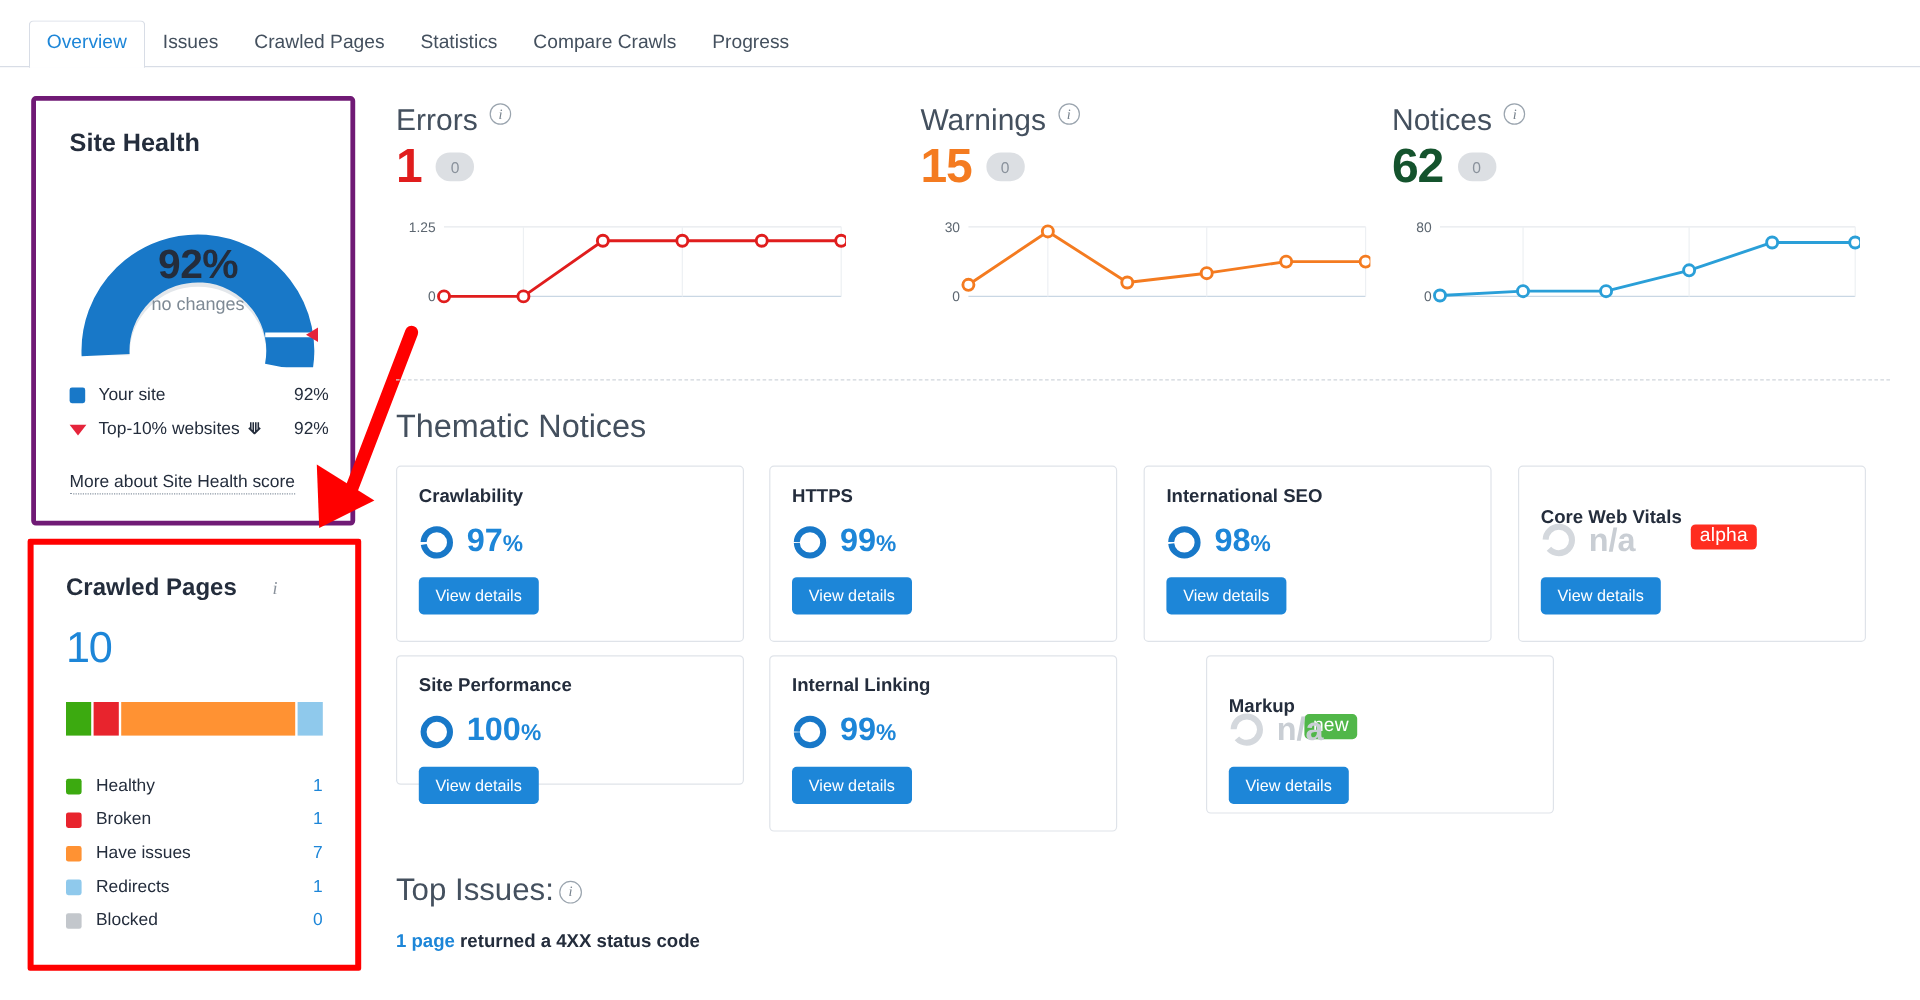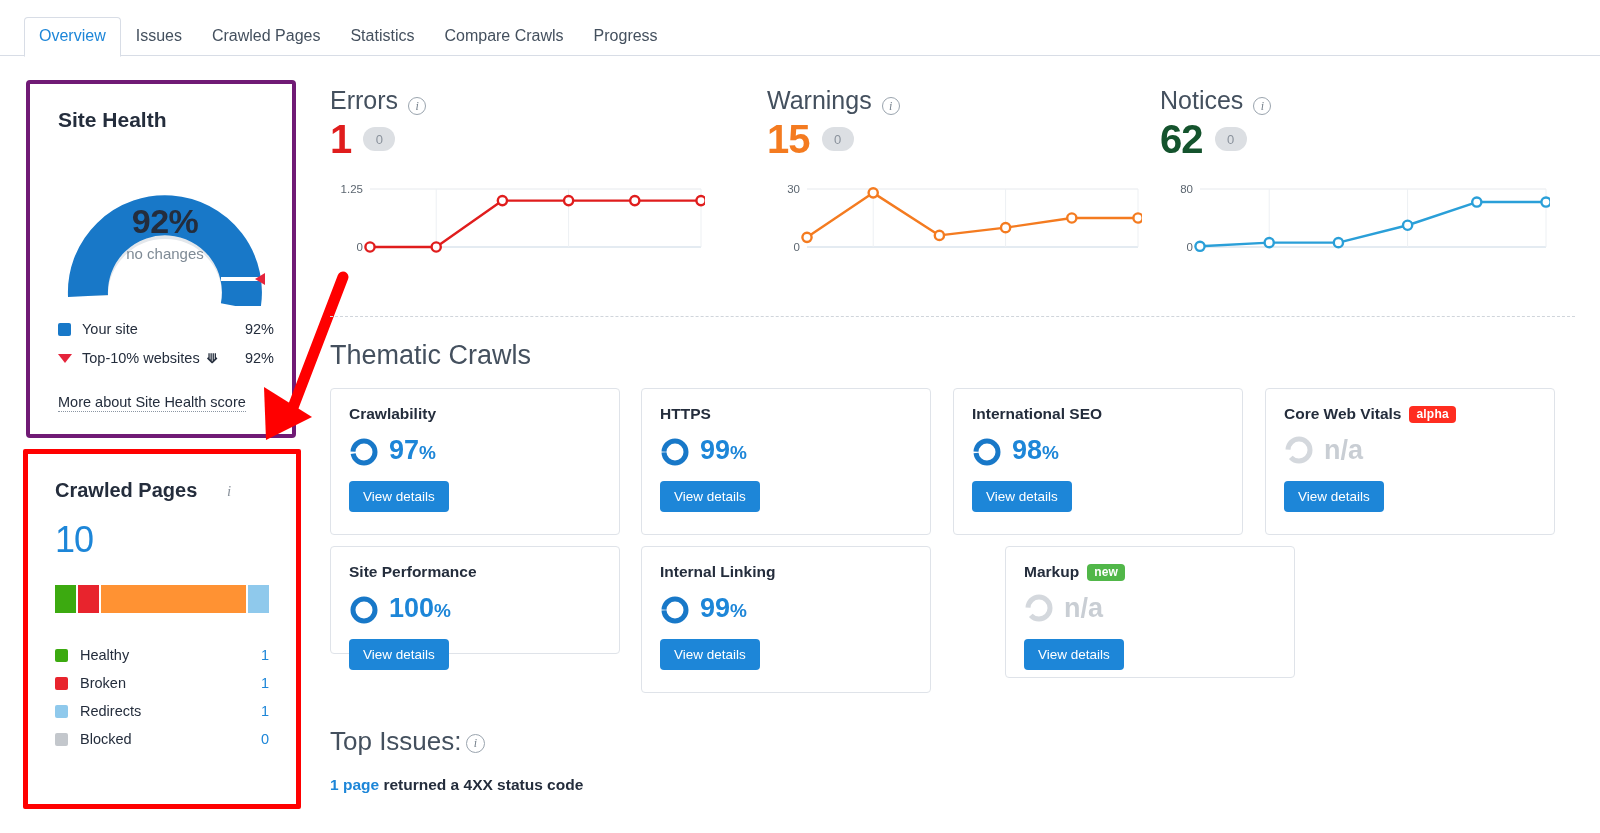--- a/index.html
+++ b/index.html
@@ -81,21 +81,21 @@
   .cp-leg-row { display: flex; align-items: center; height: 28px; font-size: 14.5px; color: #242d3c; }
   .cp-leg-row .sw { width: 13px; height: 13px; border-radius: 2px; margin-right: 12px; flex: none; }
   .cp-leg-row .lbl { flex: 1; }
   .cp-leg-row .val { color: #1d86d8; font-size: 14.5px; }
 
   
   .arrow { position: absolute; left: 250px; top: 265px; width: 110px; height: 190px; pointer-events: none; }
 
   
   .metric { position: absolute; top: 86px; height: 200px; }
-  .m-head { display: flex; align-items: flex-end; gap: 10px; }
+  .m-head { display: flex; align-items: flex-start; gap: 10px; }
   .m-title { font-size: 25px; color: #44505e; font-weight: 300; }
   .m-info {
     width: 18px; height: 18px; border-radius: 50%; border: 1.4px solid #9aa4ae;
     color: #76818c; font-size: 12px; font-style: italic; line-height: 16px; text-align: center;
     font-family: "Liberation Serif", serif; flex: none;
   }
   .m-valrow { display: flex; align-items: center; gap: 12px; margin-top: 2px; }
   .m-value { font-size: 40px; font-weight: bold; letter-spacing: -1px; line-height: 44px; }
   .m-delta {
     min-width: 32px; height: 24px; padding: 0 10px; border-radius: 12px; background: #dcdfe3;
@@ -111,21 +111,21 @@
 
   
   .tr-title { position: absolute; left: 330px; top: 340px; font-size: 27px; font-weight: 300; color: #44505e; }
 
   .tcard {
     position: absolute; background: #fff; border: 1px solid #dfe3e9; border-radius: 4px;
   }
   .tc-name { position: absolute; left: 18px; top: 16px; font-size: 15.5px; font-weight: bold; color: #242d3c; white-space: nowrap; }
   .badge {
     display: inline-block; vertical-align: middle; margin-left: 8px; padding: 1px 7px 2px 7px;
-    border-radius: 4px; font-size: 12px; font-weight: bold; color: #fff; letter-spacing: 0.2px;
+    border-radius: 4px; font-size: 16px; font-weight: normal; color: #fff; letter-spacing: 0.2px; margin-top: 32px;
   }
   .badge.alpha { background: #ff2d20; }
   .badge.new { background: #51b749; }
   .tc-metric { position: absolute; left: 18px; top: 46px; display: flex; align-items: center; gap: 10px; }
   .ring { flex: none; }
   .tc-pct { font-size: 27px; font-weight: bold; color: #1d86d8; line-height: 30px; }
   .tc-pct .unit { font-size: 19px; font-weight: bold; }
   .tc-pct.na { color: #c9ced4; font-weight: bold; }
   .tc-btn {
     position: absolute; left: 18px; top: 92px; background: #1d86d8; color: #fff;
@@ -214,20 +214,25 @@
     <div class="cp-legend" id="cp-legend">
         <div class="cp-leg-row">
           <span class="sw" style="background: rgb(60, 170, 16);"></span>
           <span class="lbl">Healthy</span>
           <span class="val">1</span>
         </div>
         <div class="cp-leg-row">
           <span class="sw" style="background: rgb(232, 36, 45);"></span>
           <span class="lbl">Broken</span>
           <span class="val">1</span>
+        </div>
+        <div class="cp-leg-row">
+          <span class="sw" style="background: rgb(255, 146, 51);"></span>
+          <span class="lbl">Have issues</span>
+          <span class="val">7</span>
         </div>
         <div class="cp-leg-row">
           <span class="sw" style="background: rgb(143, 201, 236);"></span>
           <span class="lbl">Redirects</span>
           <span class="val">1</span>
         </div>
         <div class="cp-leg-row">
           <span class="sw" style="background: rgb(195, 199, 204);"></span>
           <span class="lbl">Blocked</span>
           <span class="val">0</span>
@@ -323,21 +328,21 @@
           <circle cx="178.4" cy="67.65" r="4.6" fill="#ffffff" stroke="#2a9fd8" stroke-width="2.4"></circle>
           <circle cx="247.6" cy="50.25" r="4.6" fill="#ffffff" stroke="#2a9fd8" stroke-width="2.4"></circle>
           <circle cx="316.8" cy="27.049999999999997" r="4.6" fill="#ffffff" stroke="#2a9fd8" stroke-width="2.4"></circle>
           <circle cx="386" cy="27.049999999999997" r="4.6" fill="#ffffff" stroke="#2a9fd8" stroke-width="2.4"></circle>
         </svg>
     </div>
   </div>
 
   <div class="divider"></div>
 
-  <div class="tr-title">Thematic Crawls</div>
+  <div class="tr-title">Thematic Notices</div>
   <div id="thematic-cards">
       <div class="tcard" style="left: 330px; top: 388px; width: 290px; height: 147px;">
         <div class="tc-name">Crawlability</div>
         <div class="tc-metric">
           <svg class="ring" width="30" height="30" viewBox="0 0 30 30">
             <circle cx="15" cy="15" r="11" fill="none" stroke="#1878c8" stroke-width="5" stroke-dasharray="67.04158722760617 2.0734511513692695" stroke-dashoffset="17.27875959474386" transform="rotate(-90 15 15)"></circle>
           </svg>
           <div class="tc-pct">97<span class="unit">%</span></div>
         </div>
         <button class="tc-btn">View details</button>

